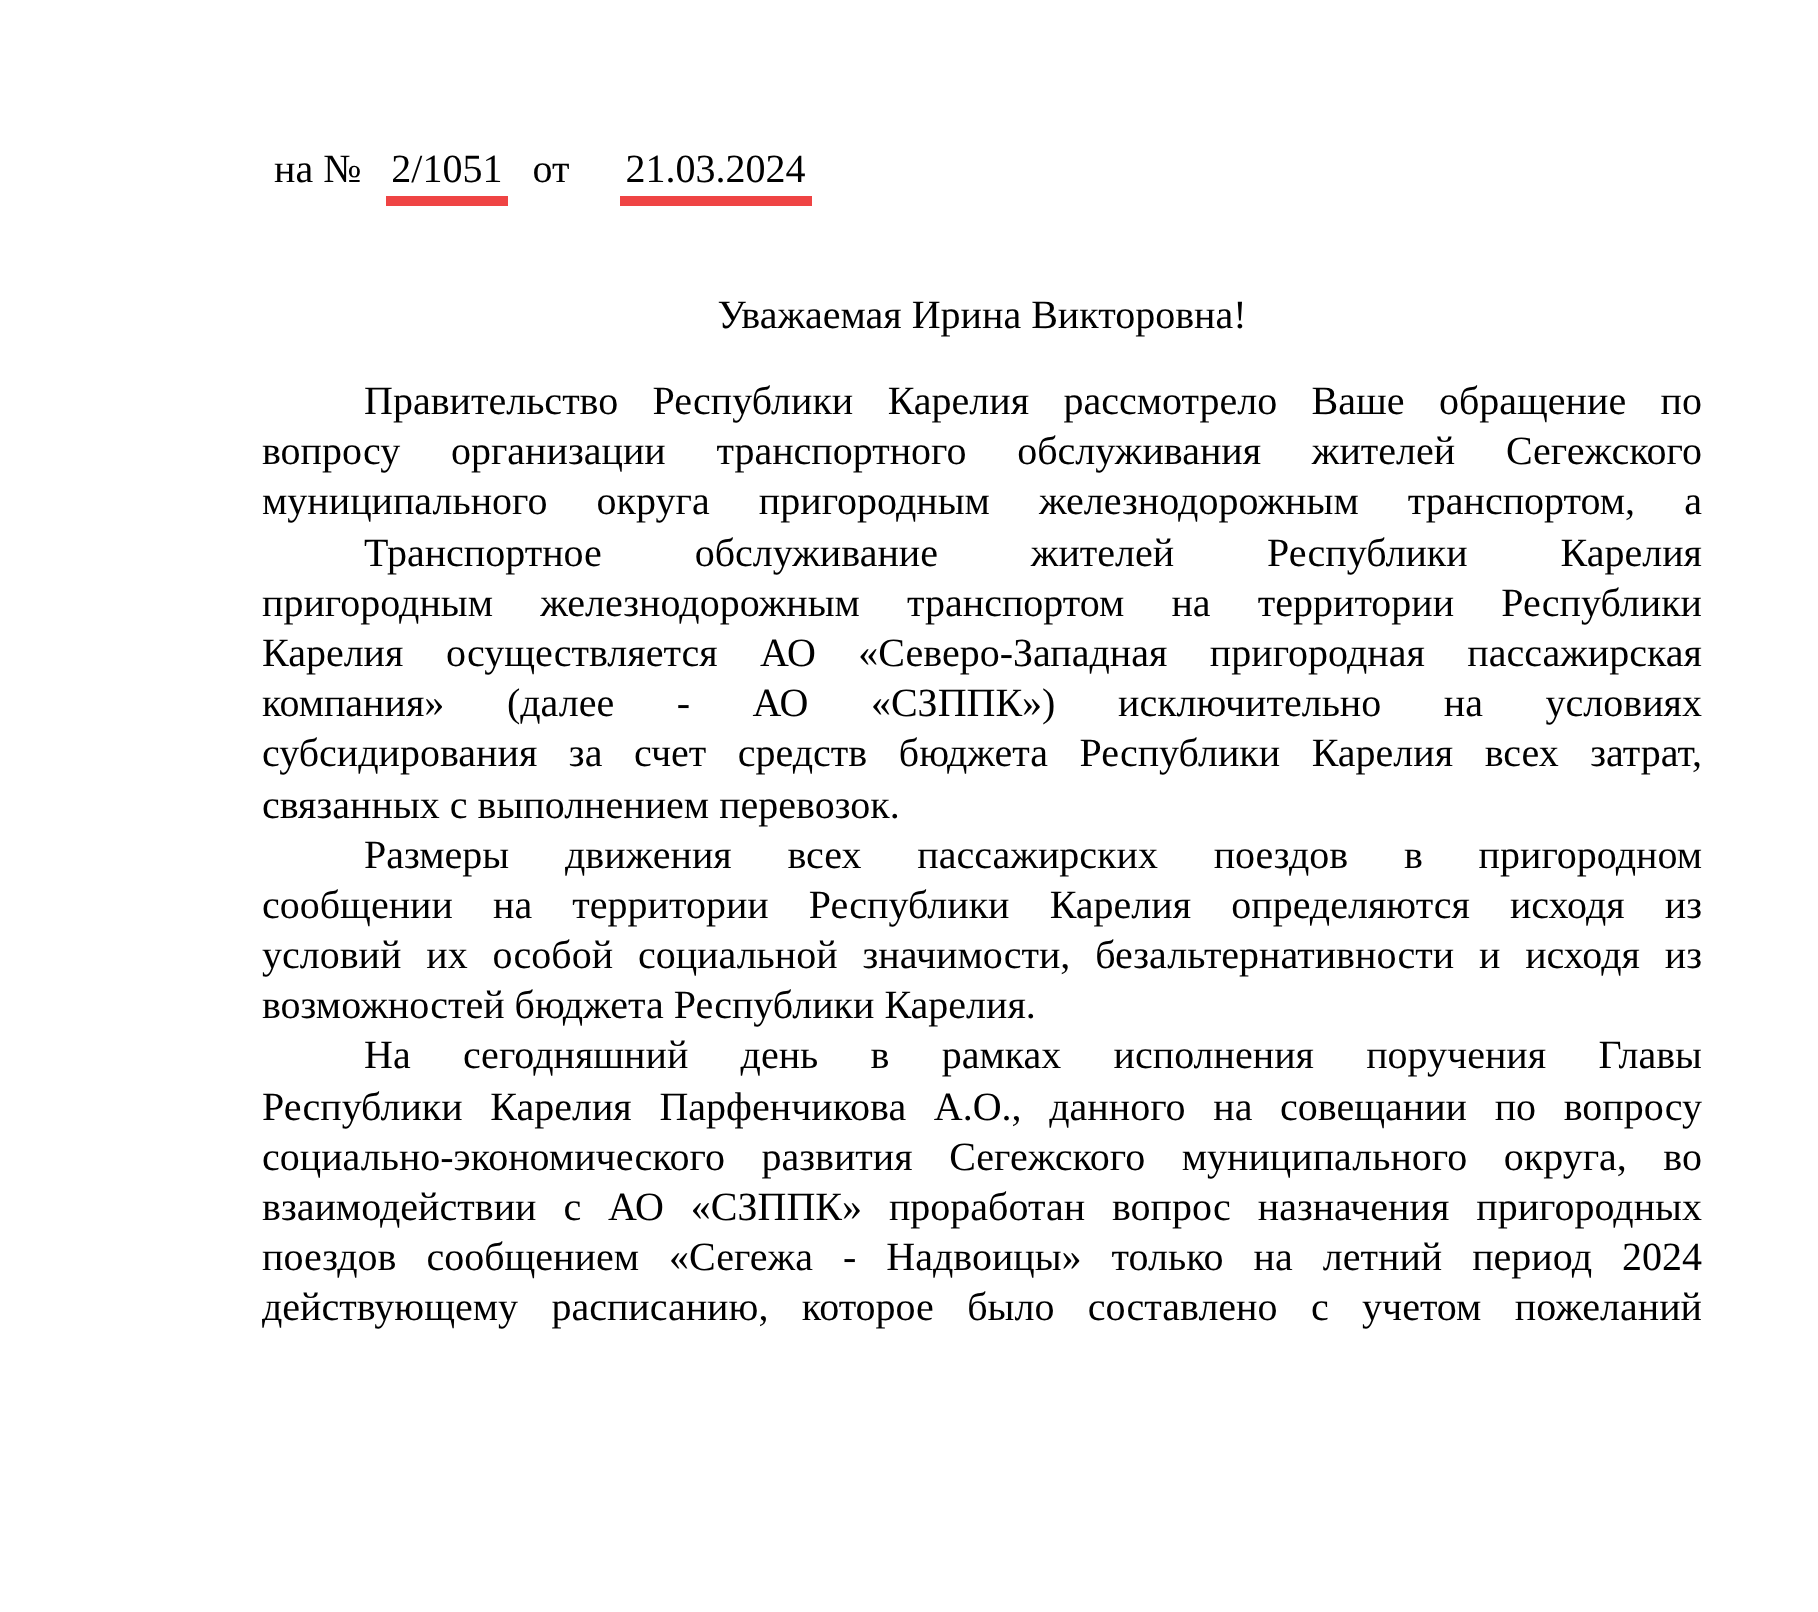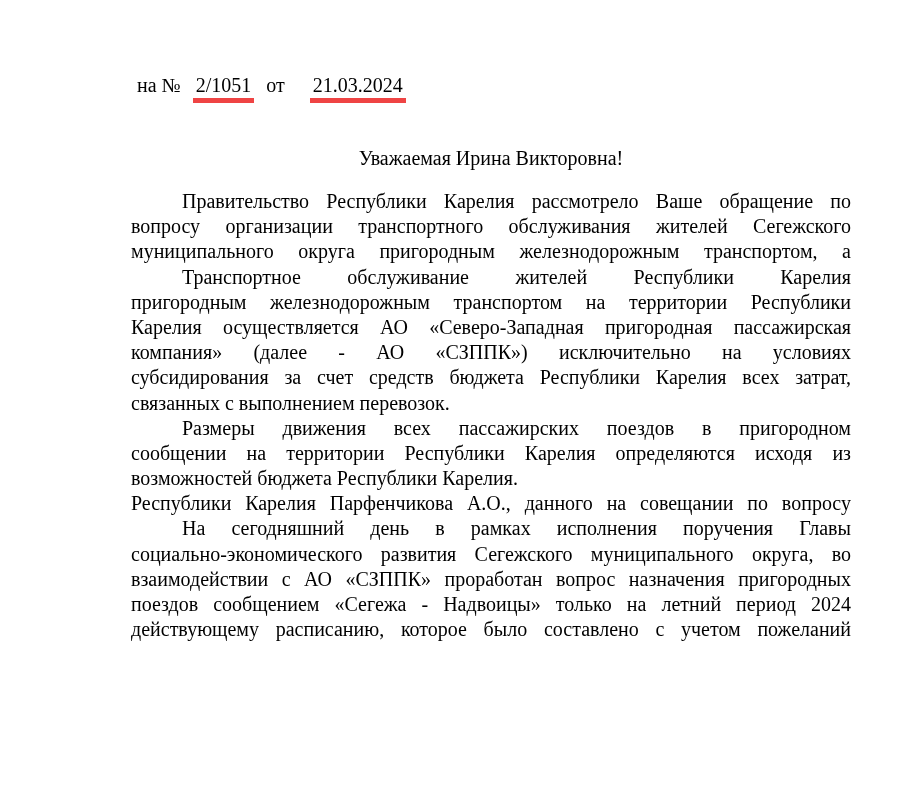--- a/index.html
+++ b/index.html
@@ -89,26 +89,27 @@
         <div class="line">пригородным железнодорожным транспортом на территории Республики</div>
         <div class="line">Карелия осуществляется АО «Северо-Западная пригородная пассажирская</div>
         <div class="line">компания» (далее - АО «СЗППК») исключительно на условиях</div>
         <div class="line">субсидирования за счет средств бюджета Республики Карелия всех затрат,</div>
         <div class="line endleft">связанных с выполнением перевозок.</div>
       </div>
 
       <div class="para">
         <div class="line first">Размеры движения всех пассажирских поездов в пригородном</div>
         <div class="line">сообщении на территории Республики Карелия определяются исходя из</div>
+        <div class="line">условий их особой социальной значимости, безальтернативности и исходя из</div>
         <div class="line endleft">возможностей бюджета Республики Карелия.</div>
       </div>
 
       <div class="para">
+        <div class="line first">На сегодняшний день в рамках исполнения поручения Главы</div>
         <div class="line">Республики Карелия Парфенчикова А.О., данного на совещании по вопросу</div>
-        <div class="line first">На сегодняшний день в рамках исполнения поручения Главы</div>
         <div class="line">социально-экономического развития Сегежского муниципального округа, во</div>
         <div class="line">взаимодействии с АО «СЗППК» проработан вопрос назначения пригородных</div>
         <div class="line">поездов сообщением «Сегежа - Надвоицы» только на летний период 2024</div>
         <div class="line">действующему расписанию, которое было составлено с учетом пожеланий</div>
       </div>
 
     </div>
   </div>
 </div>
 

